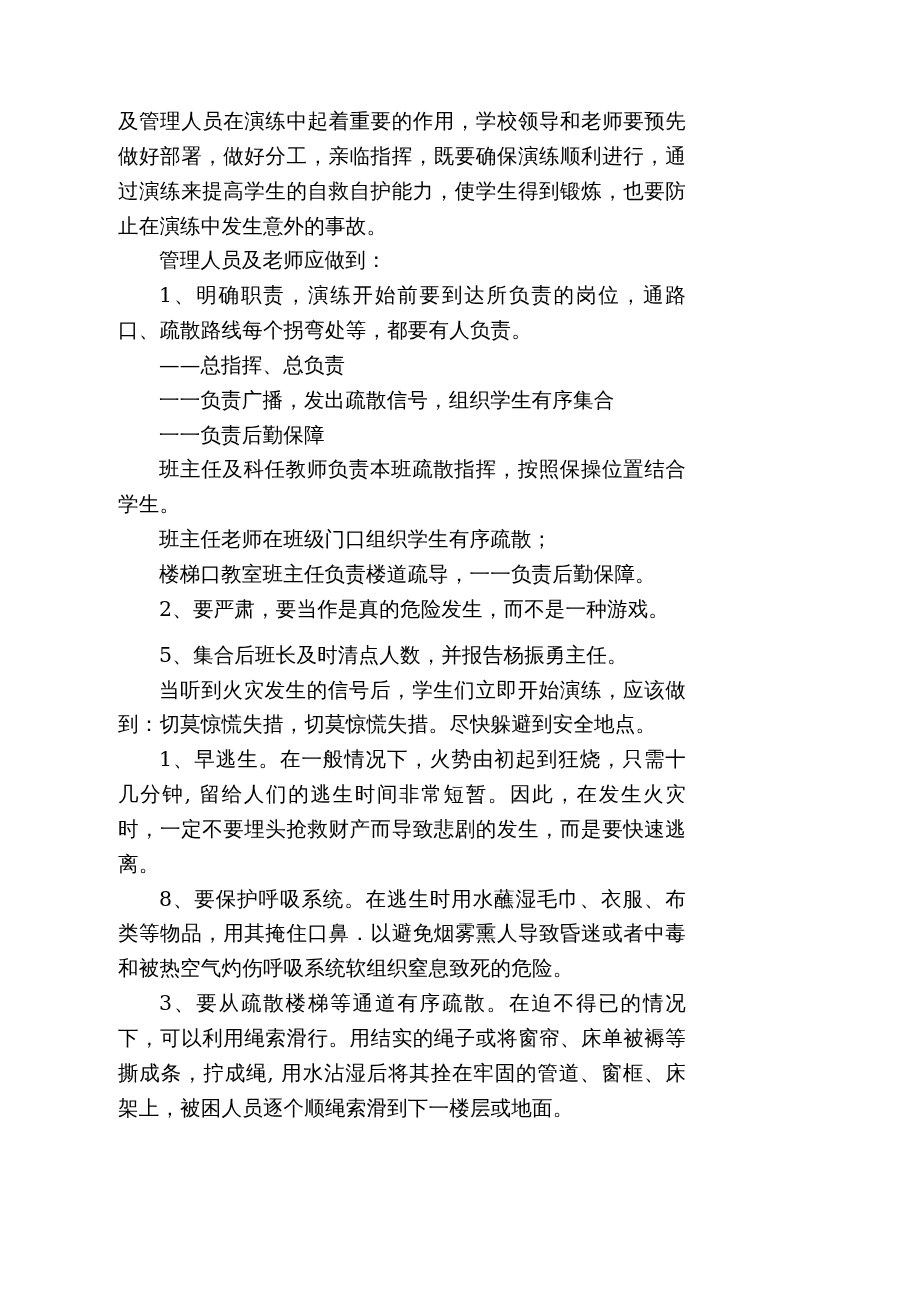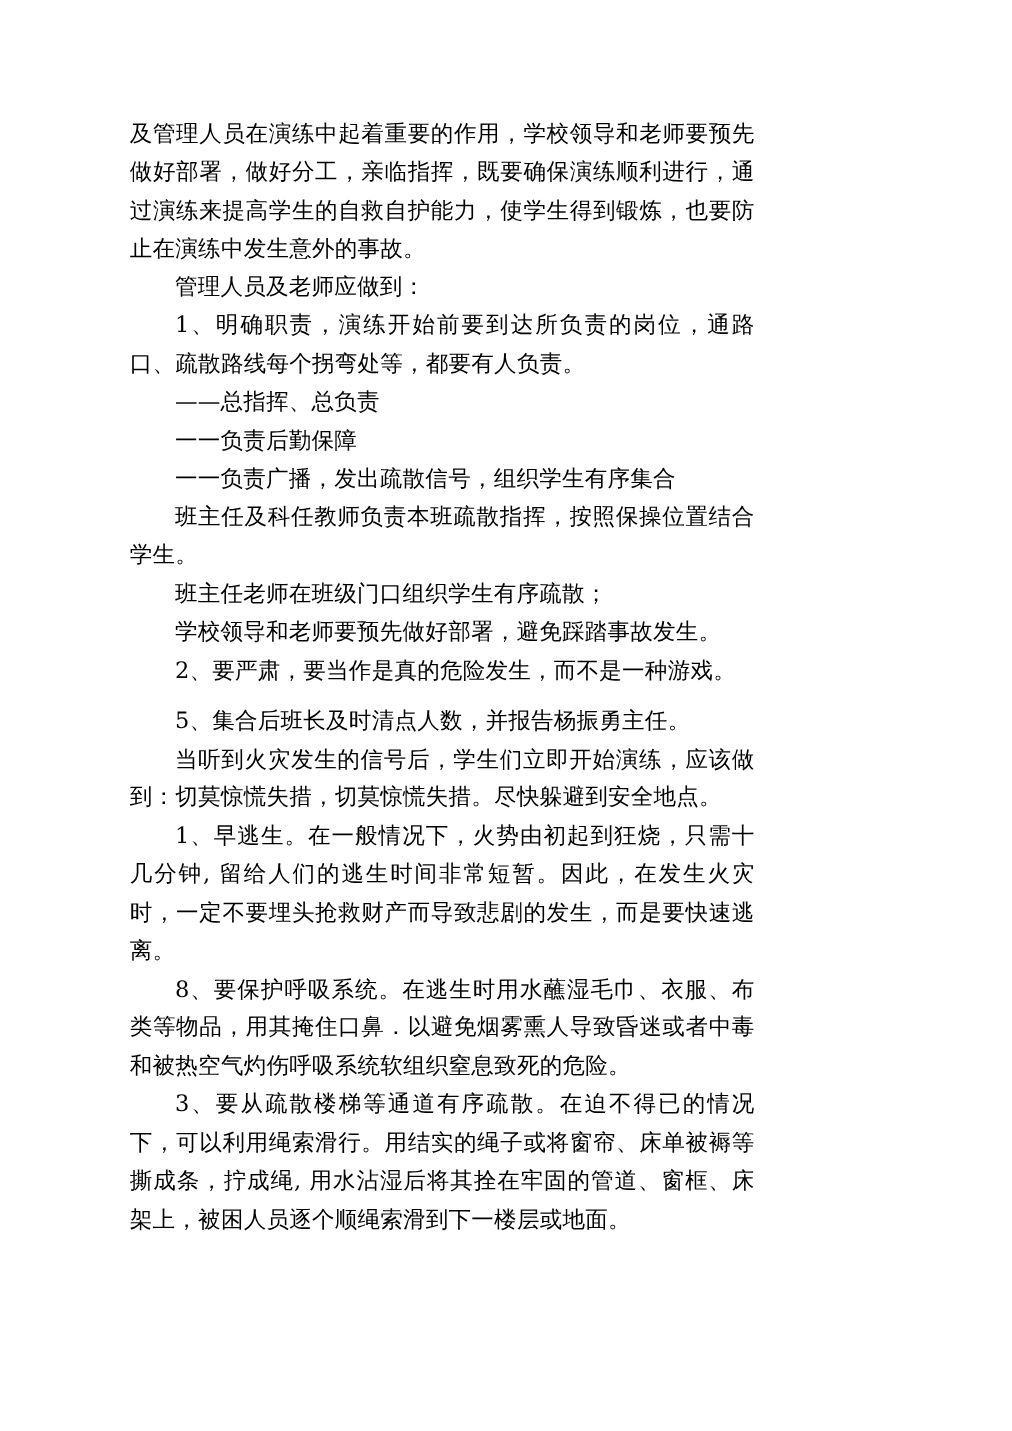--- a/index.html
+++ b/index.html
@@ -59,29 +59,29 @@
   <div class="doc-body">
 
     <p class="p-noindent">及管理人员在演练中起着重要的作用，学校领导和老师要预先做好部署，做好分工，亲临指挥，既要确保演练顺利进行，通过演练来提高学生的自救自护能力，使学生得到锻炼，也要防止在演练中发生意外的事故。</p>
 
     <p class="p-indent">管理人员及老师应做到：</p>
 
     <p class="p-indent">1、明确职责，演练开始前要到达所负责的岗位，通路口、疏散路线每个拐弯处等，都要有人负责。</p>
 
     <p class="p-indent">——总指挥、总负责</p>
 
+    <p class="p-indent">一一负责广播，发出疏散信号，组织学生有序集合</p>
+
     <p class="p-indent">一一负责后勤保障</p>
-
-    <p class="p-indent">一一负责广播，发出疏散信号，组织学生有序集合</p>
 
     <p class="p-indent">班主任及科任教师负责本班疏散指挥，按照保操位置结合学生。</p>
 
     <p class="p-indent">班主任老师在班级门口组织学生有序疏散；</p>
 
-    <p class="p-indent">学校领导和老师要预先做好部署，避免踩踏事故发生。</p>
+    <p class="p-indent">楼梯口教室班主任负责楼道疏导，一一负责后勤保障。</p>
 
     <p class="p-indent">2、要严肃，要当作是真的危险发生，而不是一种游戏。</p>
 
 
     <div class="gap-small"></div>
 
 
     <p class="p-indent">5、集合后班长及时清点人数，并报告杨振勇主任。</p>
 
 

